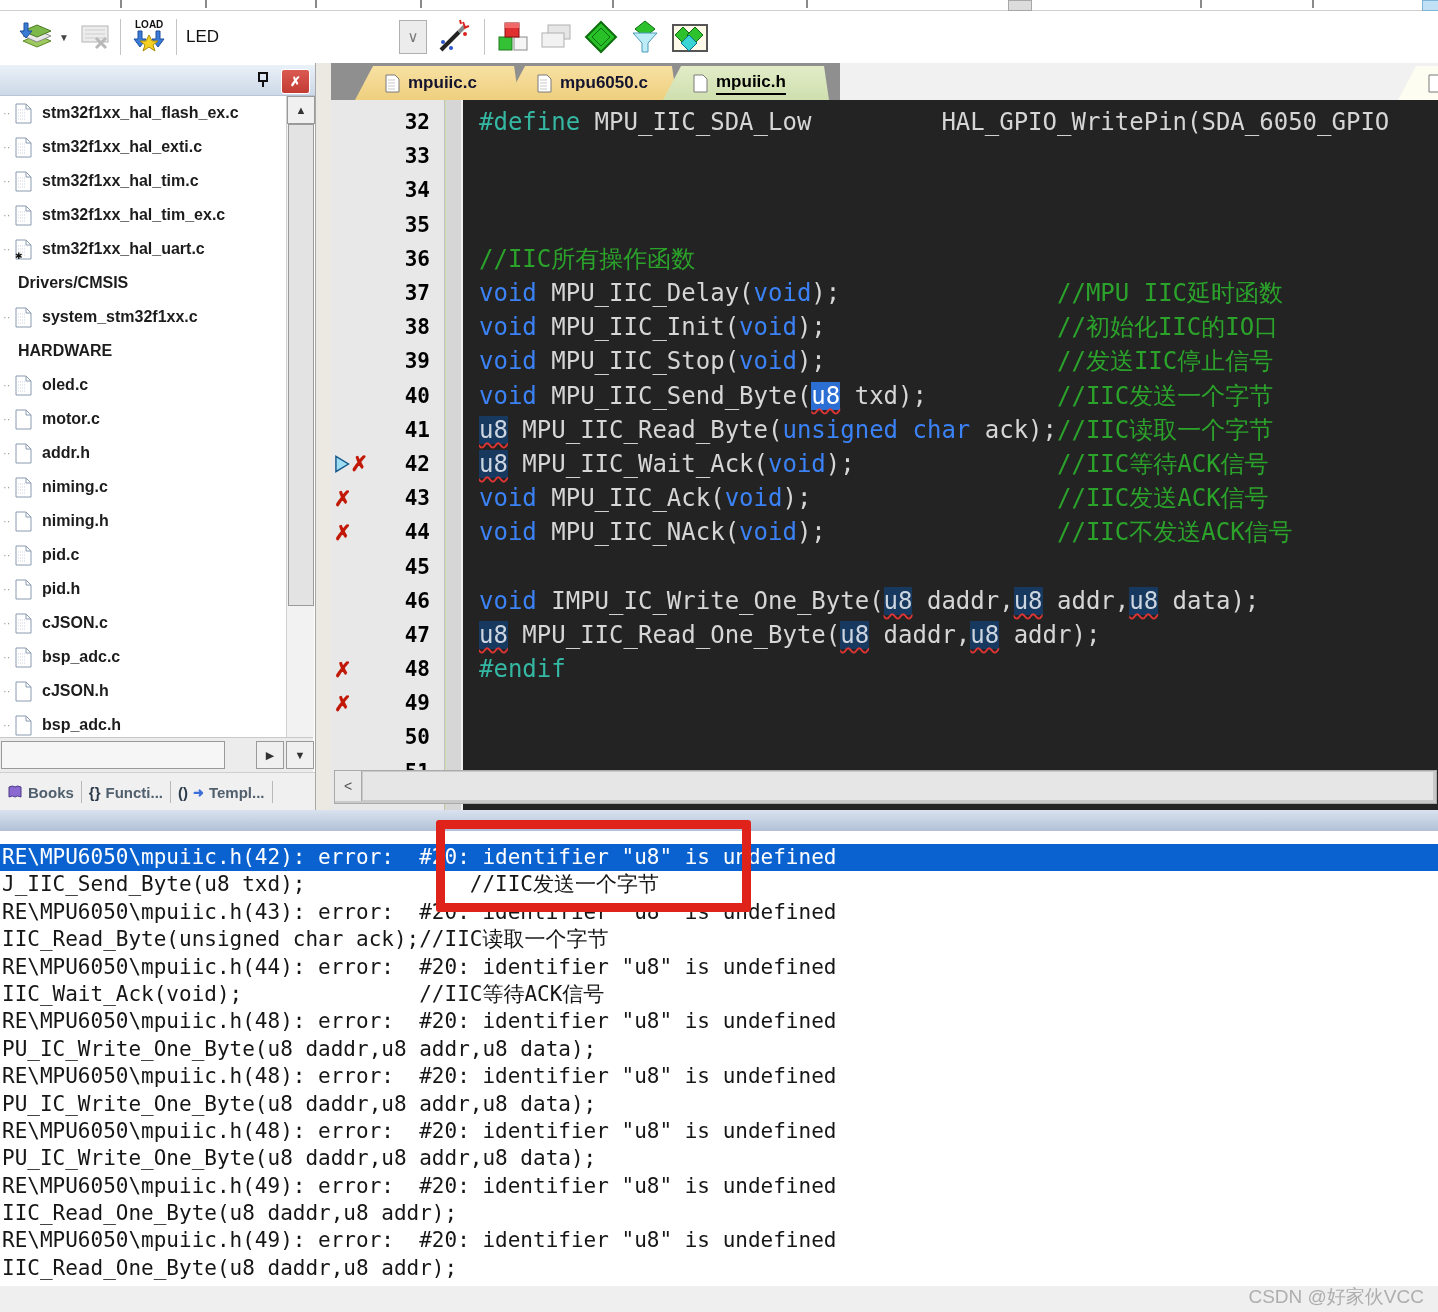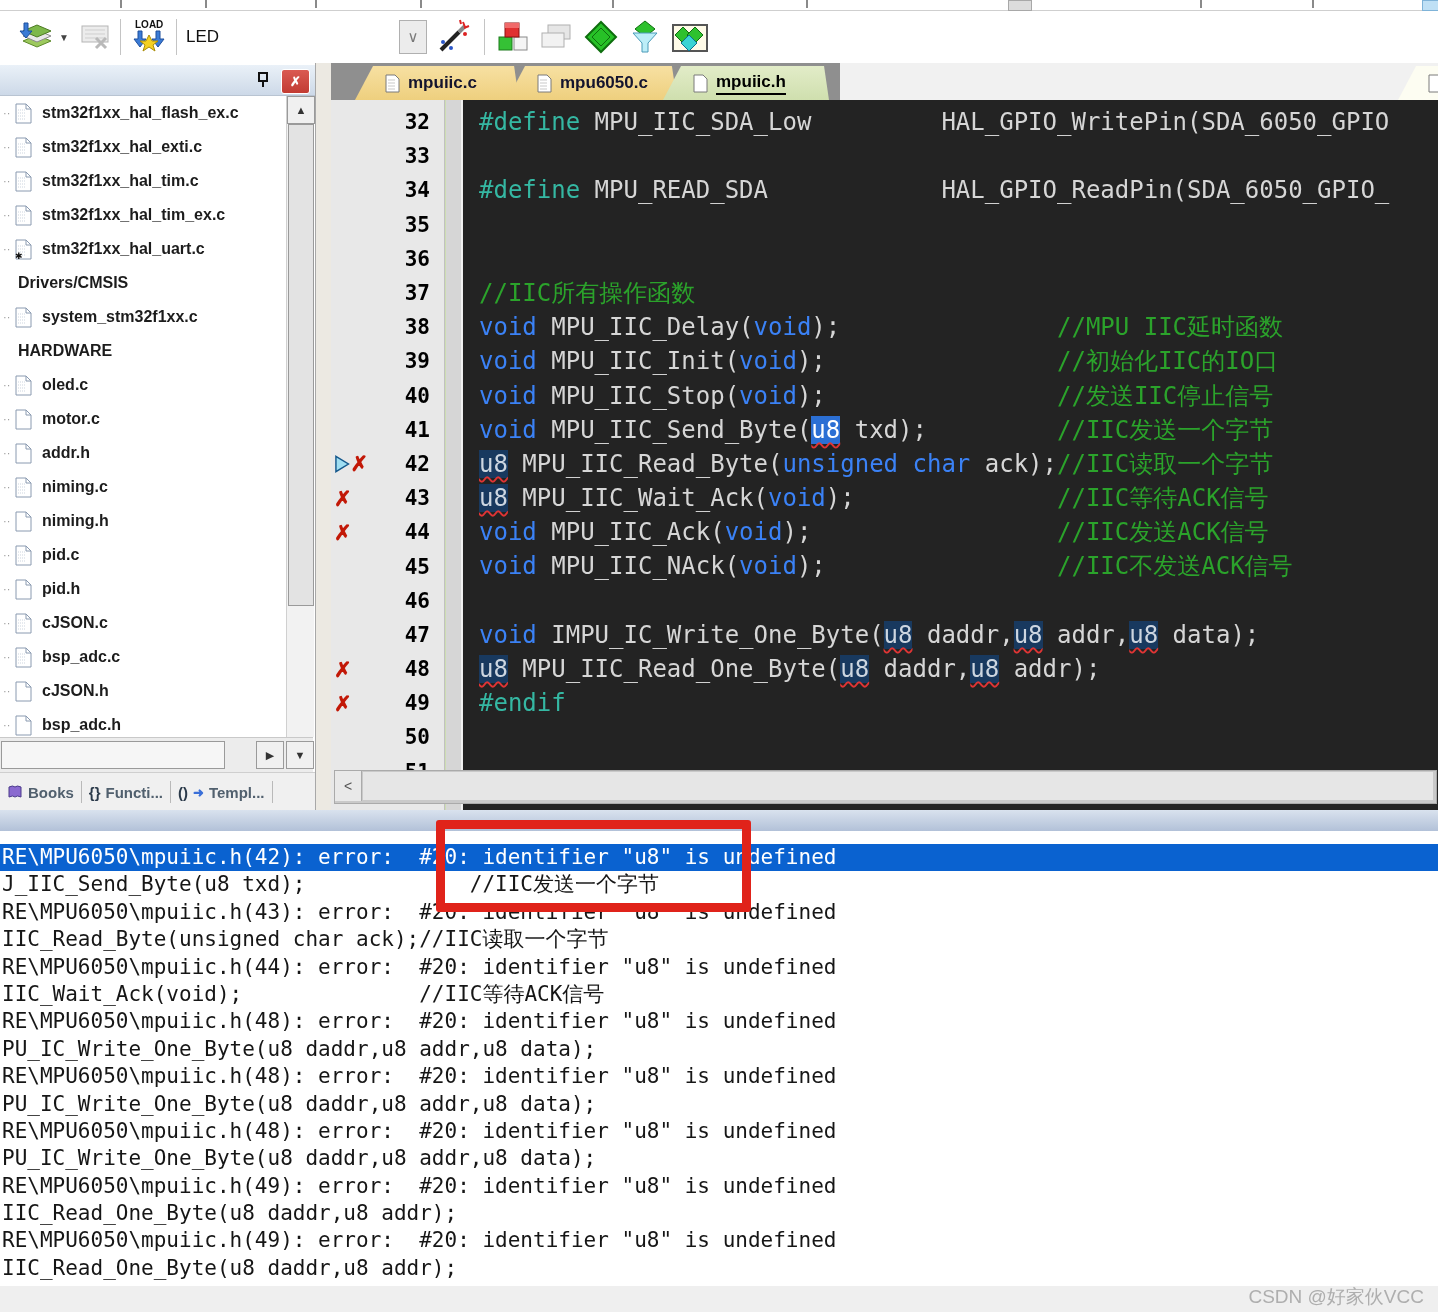--- a/index.html
+++ b/index.html
@@ -527,21 +527,20 @@
         </div>
         <div class="grow">
           <span class="marks"></span>
           <span class="lnum">51</span>
         </div>
       </div>
     <div class="dotstrip"></div>
     <div class="code" id="codearea">
         <div class="cline"><span class="seg-d">#define</span><span class="seg-p"> MPU_IIC_SDA_Low         HAL_GPIO_WritePin(SDA_6050_GPIO</span></div>
         <div class="cline"></div>
-        <div class="cline"><span class="seg-d">#define</span><span class="seg-p"> MPU_READ_SDA            HAL_GPIO_ReadPin(SDA_6050_GPIO_</span></div>
         <div class="cline"></div>
         <div class="cline"></div>
         <div class="cline"><span class="seg-c">//IIC所有操作函数</span></div>
         <div class="cline"><span class="seg-k">void</span><span class="seg-p"> MPU_IIC_Delay(</span><span class="seg-k">void</span><span class="seg-p">);               </span><span class="seg-c">//MPU IIC延时函数</span></div>
         <div class="cline"><span class="seg-k">void</span><span class="seg-p"> MPU_IIC_Init(</span><span class="seg-k">void</span><span class="seg-p">);                </span><span class="seg-c">//初始化IIC的IO口</span></div>
         <div class="cline"><span class="seg-k">void</span><span class="seg-p"> MPU_IIC_Stop(</span><span class="seg-k">void</span><span class="seg-p">);                </span><span class="seg-c">//发送IIC停止信号</span></div>
         <div class="cline"><span class="seg-k">void</span><span class="seg-p"> MPU_IIC_Send_Byte(</span><span class="seg-s">u8</span><span class="seg-p"> txd);         </span><span class="seg-c">//IIC发送一个字节</span></div>
         <div class="cline"><span class="seg-w">u8</span><span class="seg-p"> MPU_IIC_Read_Byte(</span><span class="seg-k">unsigned char</span><span class="seg-p"> ack);</span><span class="seg-c">//IIC读取一个字节</span></div>
         <div class="cline"><span class="seg-w">u8</span><span class="seg-p"> MPU_IIC_Wait_Ack(</span><span class="seg-k">void</span><span class="seg-p">);              </span><span class="seg-c">//IIC等待ACK信号</span></div>
         <div class="cline"><span class="seg-k">void</span><span class="seg-p"> MPU_IIC_Ack(</span><span class="seg-k">void</span><span class="seg-p">);                 </span><span class="seg-c">//IIC发送ACK信号</span></div>

